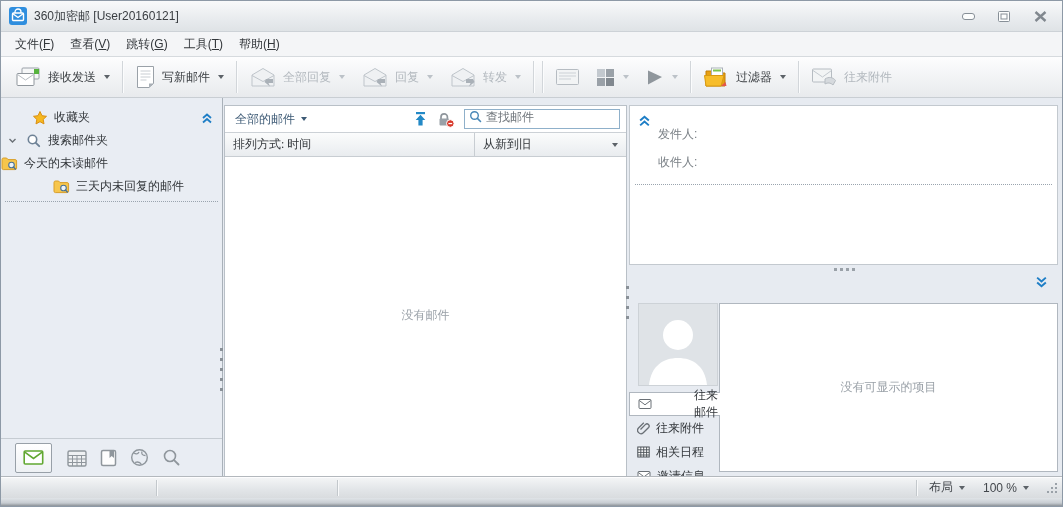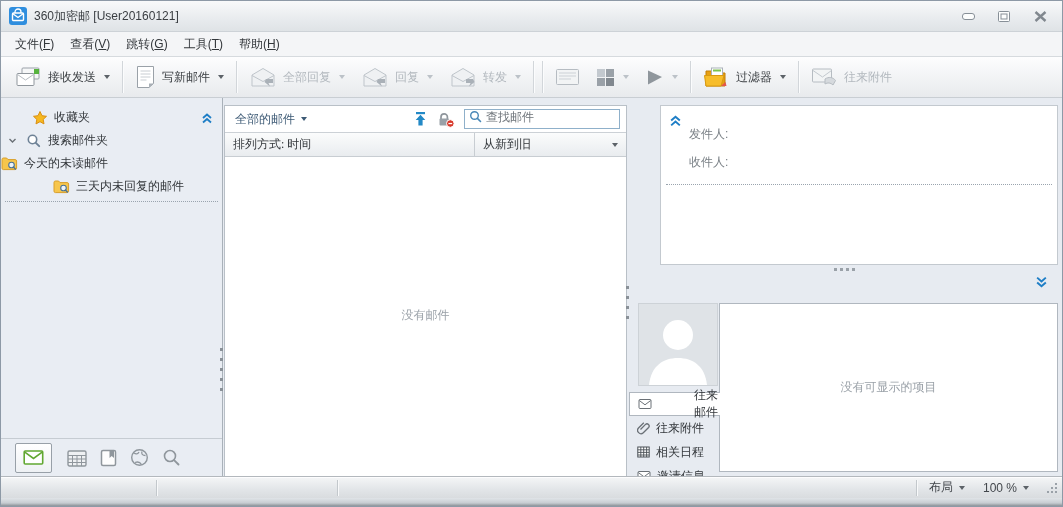--- a/index.html
+++ b/index.html
@@ -76,21 +76,21 @@
   .sort-cell { display: flex; align-items: center; padding: 0 8px; color: #33373b; }
   .sort-cell.left { width: 250px; border-right: 1px solid #c8cdd2; }
   .sort-cell.right { flex: 1; position: relative; }
   .sort-cell.right .dd { position: absolute; right: 8px; }
   .list-empty { text-align: center; margin-top: 150px; color: #9aa1a8; }
   
   .grip-list { left: 218px; top: 250px; height: 48px; }
   .grip-right { left: 624px; top: 188px; height: 36px; }
   
   .preview-top {
-    position: absolute; top: 7px; left: 659px; right: 4px; height: 160px;
+    position: absolute; top: 7px; left: 628px; right: 4px; height: 160px;
     background: #fff; border: 1px solid #c3c9cf;
   }
   .chev-btn { position: absolute; display: inline-flex; }
   .preview-label { position: absolute; left: 28px; color: #7a8086; }
   .preview-dotted { position: absolute; top: 78px; left: 5px; right: 5px; border-top: 1px dotted #9aa4ae; }
   .splitter-h { position: absolute; top: 167px; left: 630px; right: 4px; height: 8px; display: flex; align-items: center; justify-content: center; gap: 3px; }
   .splitter-h i { width: 3px; height: 3px; background: #9aa1a8; }
   
   .avatar-box { position: absolute; top: 205px; left: 637px; width: 80px; height: 83px; background: #dfe3e7; border: 1px solid #cdd2d7; overflow: hidden; }
   .contact-content {

